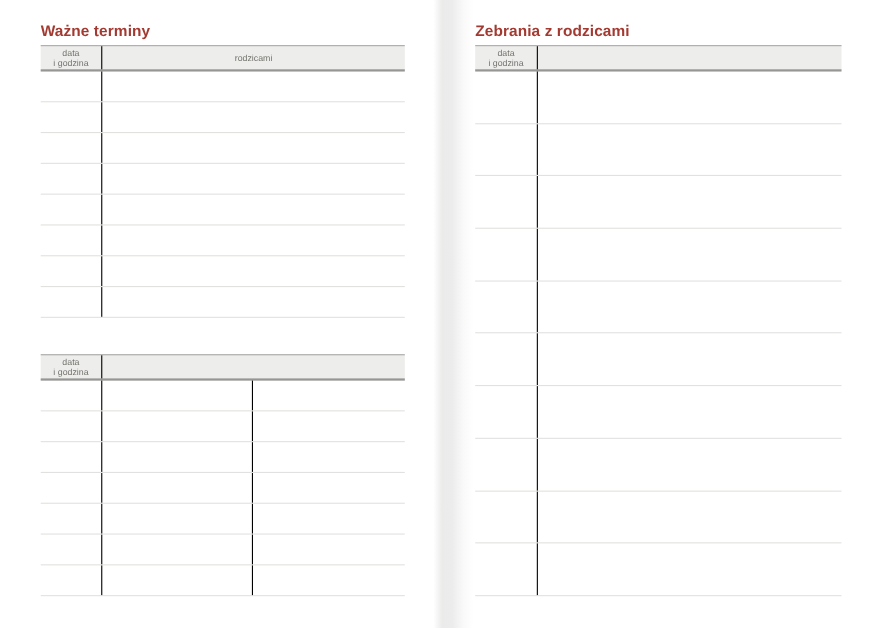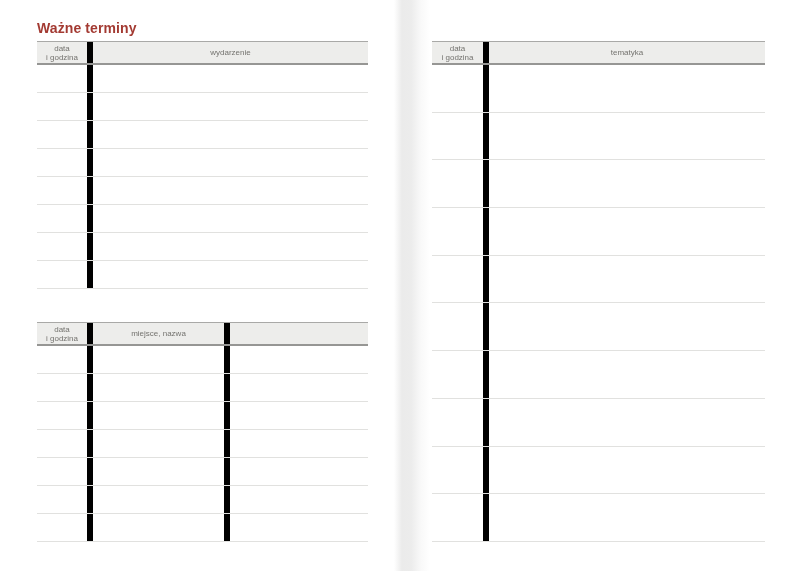--- a/index.html
+++ b/index.html
@@ -46,21 +46,21 @@
     display: flex; align-items: center; justify-content: center;
     text-align: center;
     font-size: 8px;
     line-height: 9px;
     color: #74736f;
     white-space: pre-line;
   }
   .tbody { display: block; }
   .tr { display: flex; border-bottom: 1px solid #e1e1df; }
   .td { height: 100%; }
-  .divider-right { border-right: 6px solid #000000; }
+  .divider-right { border-right: 1px solid #000000; }
 
   
   .t1 { left: 37px; top: 41px; width: 331px; }
   .t1 .c1 { width: 56px; }
   .t1 .c2 { flex: 1; }
   .t1 .tr { height: 28px; }
 
   
   .t2 { left: 37px; top: 322px; width: 331px; }
   .t2 .c1 { width: 56px; }
@@ -84,21 +84,21 @@
 <div class="spread">
 
   <section class="page page-left">
 
     <h2 class="section-title title-1">Ważne terminy</h2>
 
     <div class="ptable t1">
       <div class="thead">
         <div class="th c1 divider-right">data
 i godzina</div>
-        <div class="th c2">wydarzenie</div>
+        <div class="th c2">rodzicami</div>
       </div>
       <div class="tbody">
           <div class="tr">
             <div class="td c1 divider-right"></div>
             <div class="td c2"></div>
           </div>
           <div class="tr">
             <div class="td c1 divider-right"></div>
             <div class="td c2"></div>
           </div>
@@ -127,21 +127,20 @@
             <div class="td c2"></div>
           </div>
         </div>
     </div>
 
 
     <div class="ptable t2">
       <div class="thead">
         <div class="th c1 divider-right">data
 i godzina</div>
-        <div class="th c2 divider-right">miejsce, nazwa</div>
       </div>
       <div class="tbody">
           <div class="tr">
             <div class="td c1 divider-right"></div>
             <div class="td c2 divider-right"></div>
             <div class="td c3"></div>
           </div>
           <div class="tr">
             <div class="td c1 divider-right"></div>
             <div class="td c2 divider-right"></div>
@@ -172,26 +171,26 @@
             <div class="td c2 divider-right"></div>
             <div class="td c3"></div>
           </div>
         </div>
     </div>
 
   </section>
 
   <section class="page page-right">
 
+    <h2 class="section-title title-3">Zebrania z rodzicami</h2>
 
     <div class="ptable t3">
       <div class="thead">
         <div class="th c1 divider-right">data
 i godzina</div>
-        <div class="th c2">tematyka</div>
       </div>
       <div class="tbody">
           <div class="tr">
             <div class="td c1 divider-right"></div>
             <div class="td c2"></div>
           </div>
           <div class="tr">
             <div class="td c1 divider-right"></div>
             <div class="td c2"></div>
           </div>

